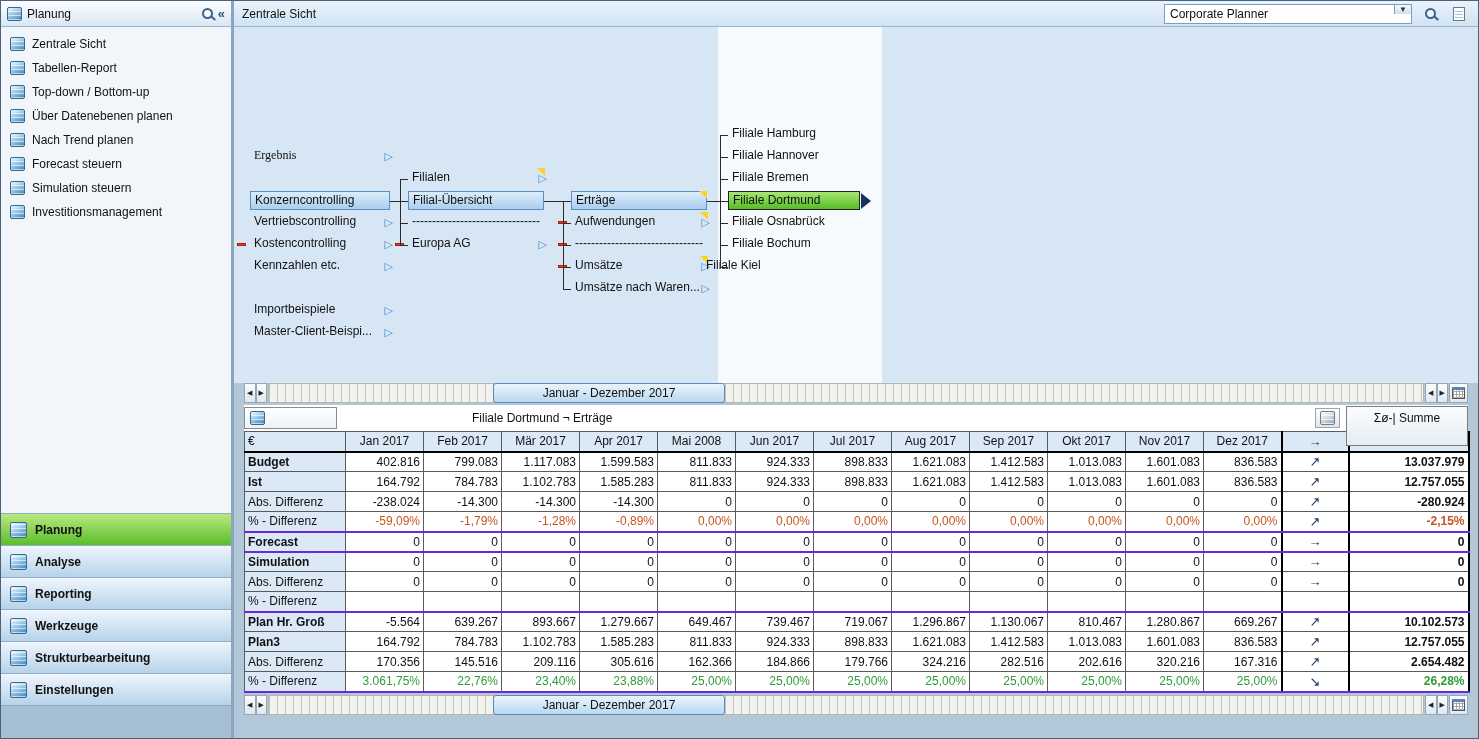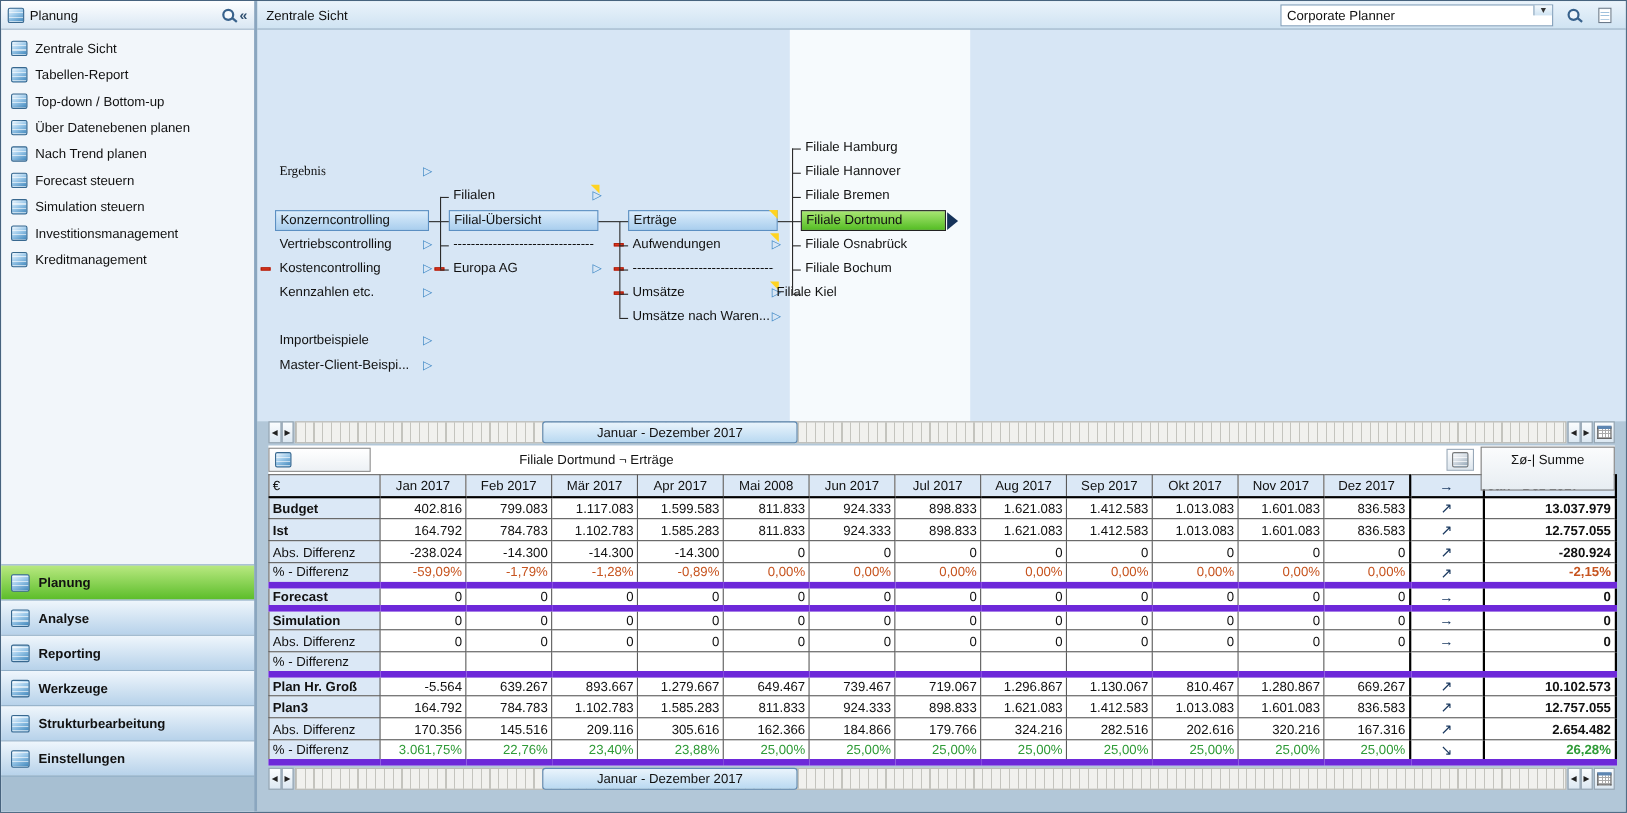--- a/index.html
+++ b/index.html
@@ -79,21 +79,21 @@
   .grid th, .grid td { border:1px solid #5a5a5a; height:20px; padding:0 3px; font-weight:normal; overflow:hidden; white-space:nowrap; font-size:12px; }
   .grid th { background:#dbe8f6; text-align:center; }
   .grid th.unit { text-align:left; }
   .grid td.lbl { background:#dbe8f6; text-align:left; }
   .grid .b { font-weight:bold; }
   .grid td.num { text-align:right; }
   .grid td.arr, .grid th.arrh { text-align:center; border-left:2px solid #000; border-right:2px solid #000; color:#17365d; font-size:13px; }
   .grid td.sum, .grid th.sumh { text-align:right; font-weight:bold; border-left:2px solid #000; border-right:2px solid #000; }
   .grid th.sumh { text-align:left; }
   .grid thead tr th { border-bottom:2px solid #000; }
-  .grid tr.thick td { border-bottom:6px solid #6d28d9;margin-top:14px; }
+  .grid tr.thick td { border-bottom:2px solid #6d28d9;margin-top:14px; }
   .grid .orange { color:#c7541f; }
   .grid .green { color:#2f9b37; }
 
   .bottom-strip { flex:1; }
 </style>
 </head>
 <body>
 
 <div class="app">
 
@@ -129,24 +129,20 @@
           <span class="icn"></span>
           <span>Forecast steuern</span>
         </div>
         <div class="sb-item">
           <span class="icn"></span>
           <span>Simulation steuern</span>
         </div>
         <div class="sb-item">
           <span class="icn"></span>
           <span>Investitionsmanagement</span>
-        </div>
-        <div class="sb-item">
-          <span class="icn"></span>
-          <span>Kreditmanagement</span>
         </div>
       </div>
     <div class="sb-space"></div>
     <div>
         <div class="nav-btn active">
           <span class="icn ni"></span>
           <span>Planung</span>
         </div>
         <div class="nav-btn">
           <span class="icn ni"></span>

